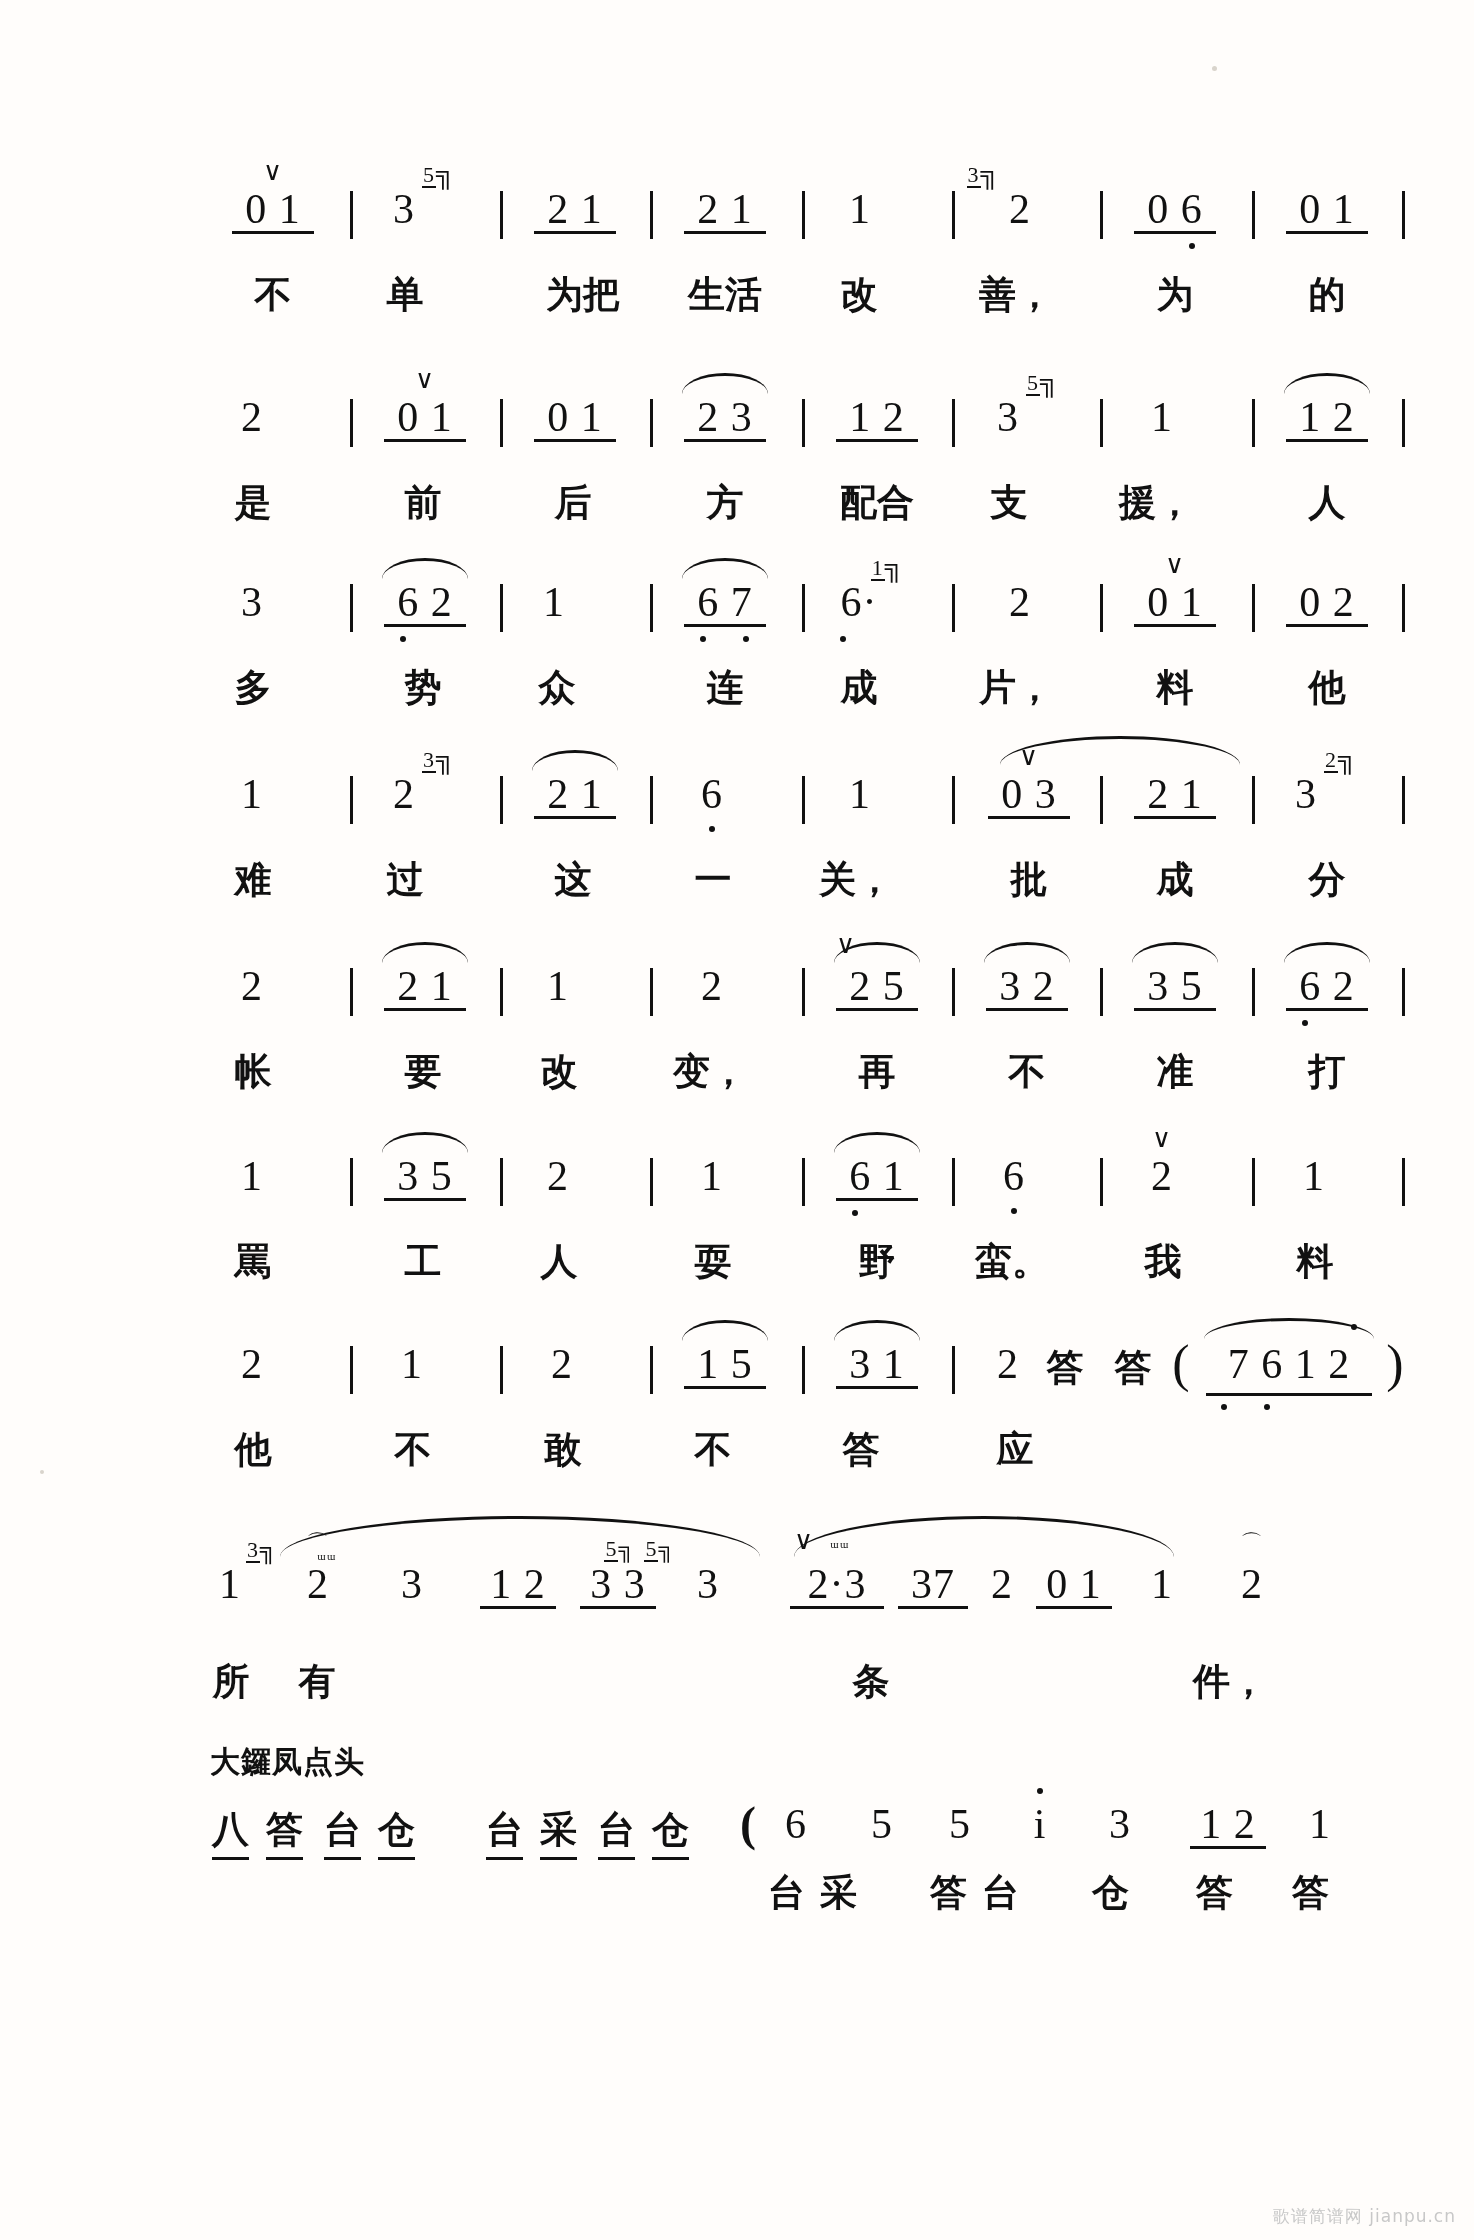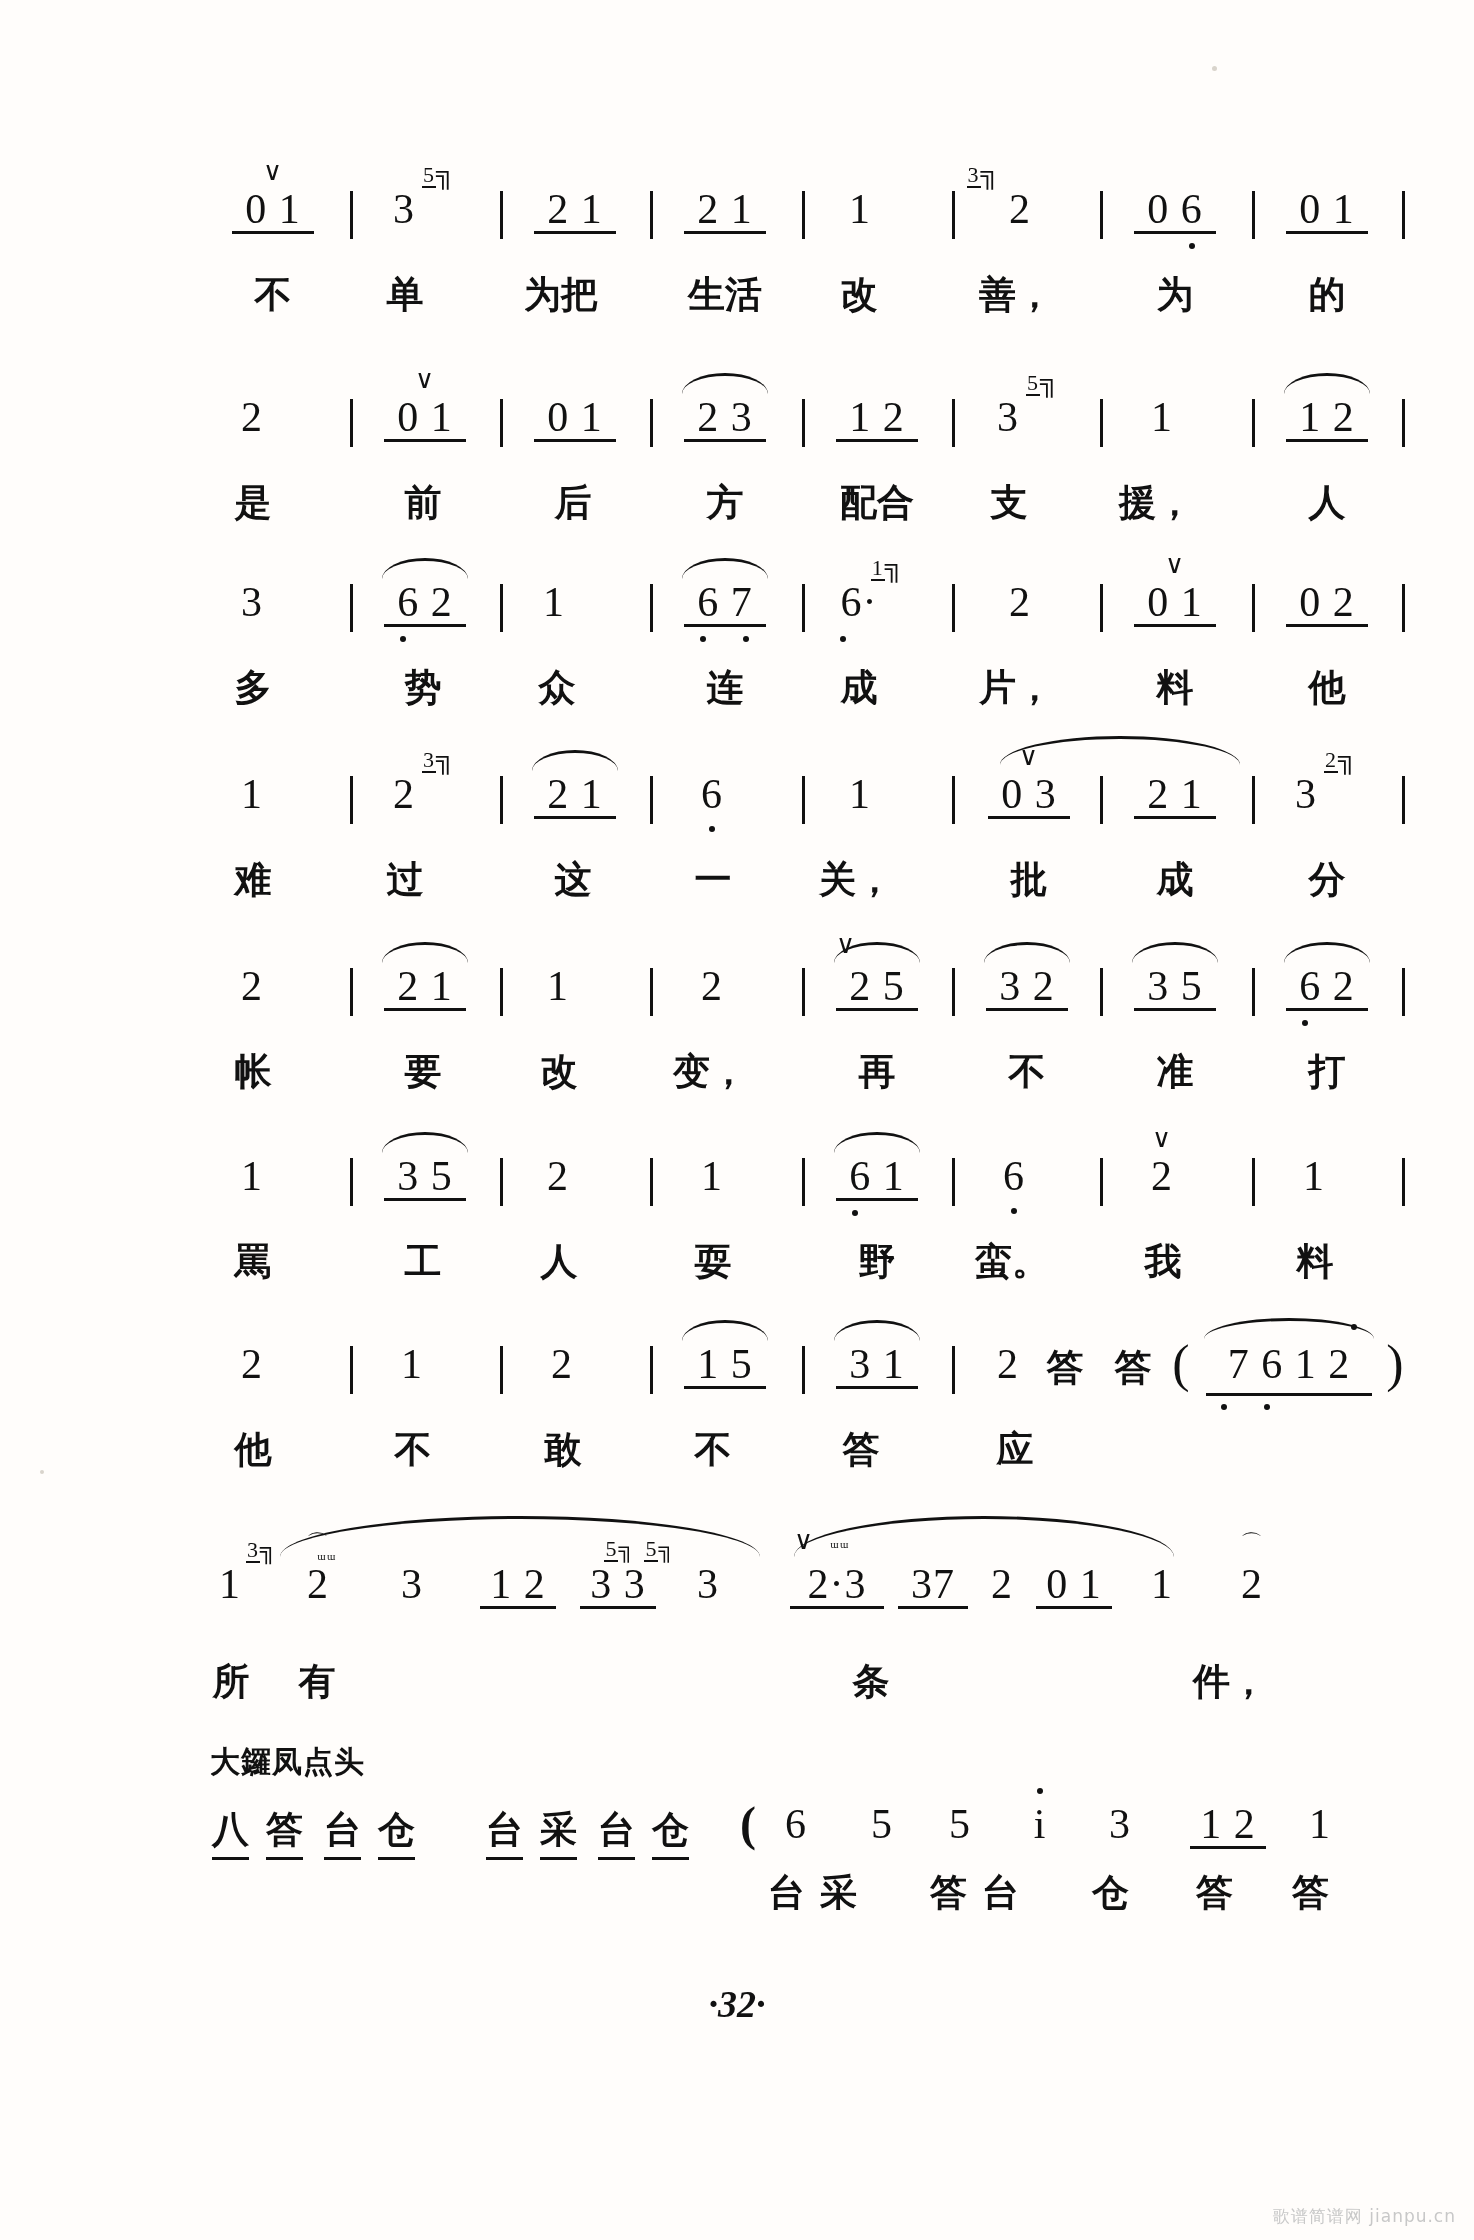--- a/index.html
+++ b/index.html
@@ -223,21 +223,21 @@
       <div class="cell num beam1" style="left:922px; width:86px;">0&nbsp;6
         <span class="dotlow" style="left:70%; bottom:-16px;"></span>
       </div>
       <div class="bar" style="left:1042px;"></div>
       <div class="cell num beam1" style="left:1074px; width:86px;">0&nbsp;1</div>
       <div class="bar" style="left:1192px;"></div>
     </div>
     <div class="lyrics" style="margin-top:14px;">
       <div class="cell lyr" style="left:40px; width:46px;">不</div>
       <div class="cell lyr" style="left:172px; width:46px;">单</div>
-      <div class="cell lyr" style="left:296px; width:110px;">为把</div>
+      <div class="cell lyr" style="left:318px; width:110px;">为把</div>
       <div class="cell lyr" style="left:460px; width:110px;">生活</div>
       <div class="cell lyr" style="left:626px; width:46px;">改</div>
       <div class="cell lyr" style="left:766px; width:80px;">善，</div>
       <div class="cell lyr" style="left:942px; width:46px;">为</div>
       <div class="cell lyr" style="left:1094px; width:46px;">的</div>
     </div>
   </div>
 
   <div class="line" style="top:393px;">
     <div class="notes">
@@ -555,16 +555,15 @@
   <div>
     <span class="perc" style="left:768px; top:1868px;">台</span>
     <span class="perc" style="left:820px; top:1868px;">采</span>
     <span class="perc" style="left:930px; top:1868px;">答</span>
     <span class="perc" style="left:982px; top:1868px;">台</span>
     <span class="perc" style="left:1092px; top:1868px;">仓</span>
     <span class="perc" style="left:1196px; top:1868px;">答</span>
     <span class="perc" style="left:1292px; top:1868px;">答</span>
   </div>
 
-  <div class="pagenum" style="top:1982px;">·32·</div>
 
   <div class="watermark">歌谱简谱网 jianpu.cn</div>
 </div>
 
 </body></html>

